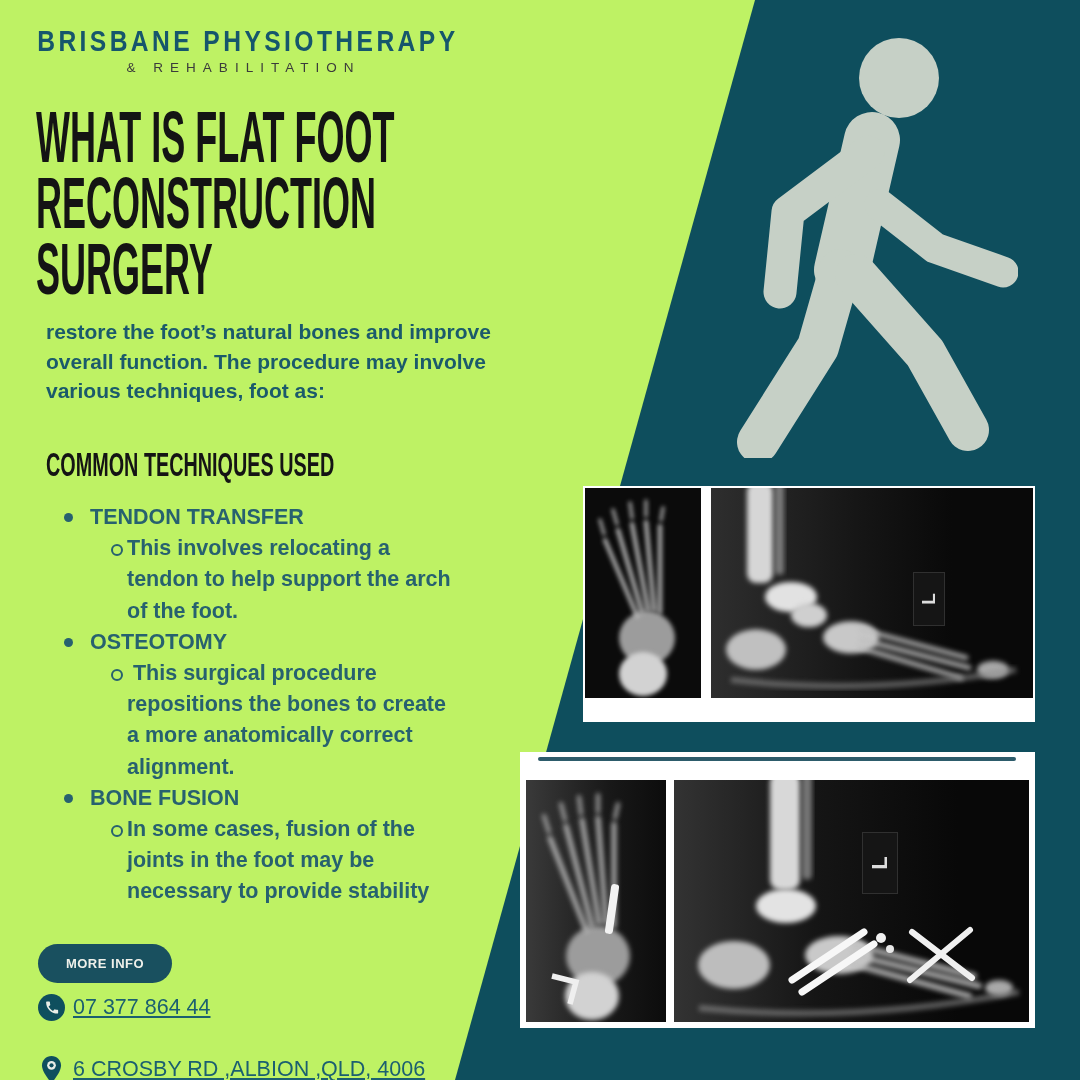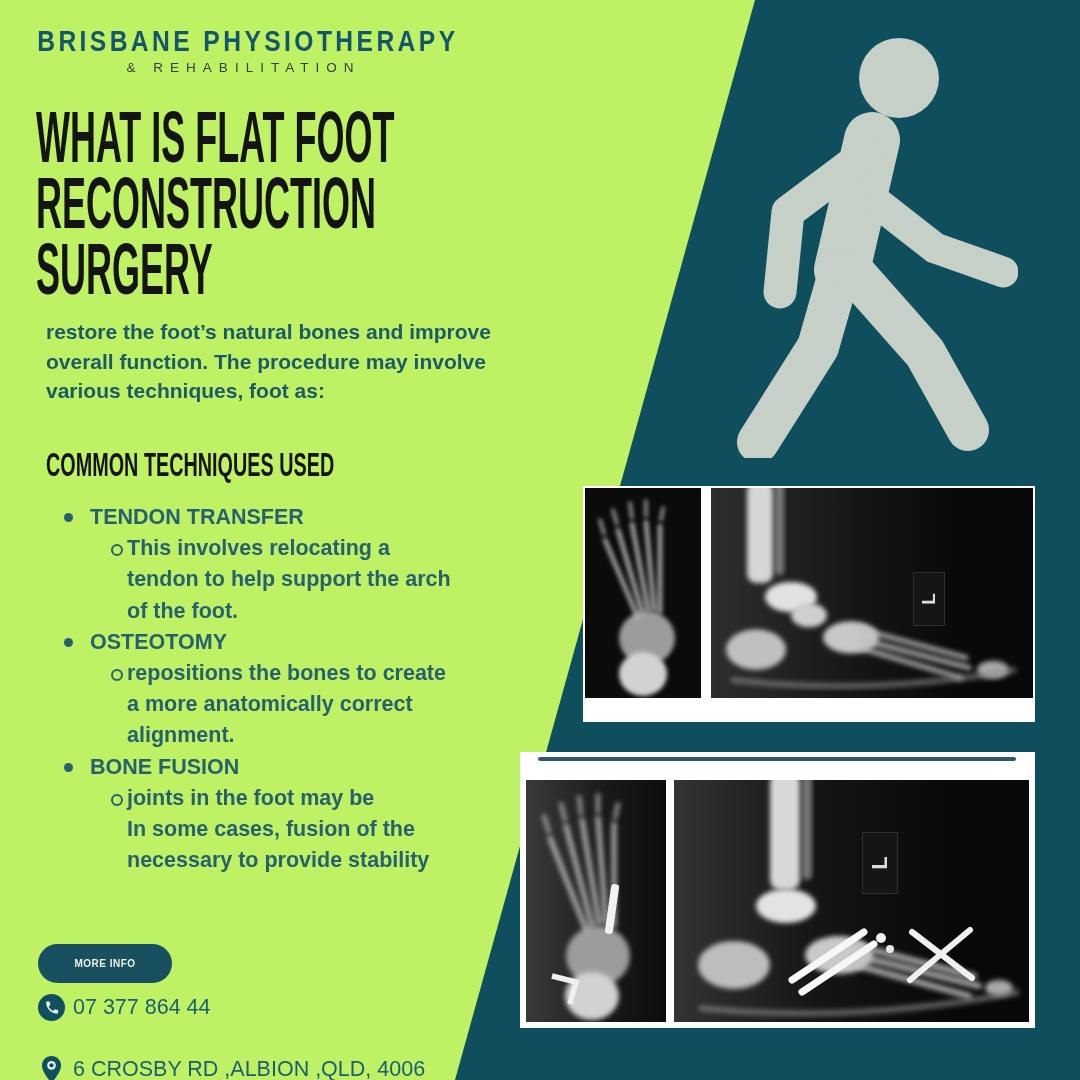--- a/index.html
+++ b/index.html
@@ -38,25 +38,25 @@
   .tech-name{position:relative;display:block;}
   .tech-name::before{content:"";position:absolute;left:-26px;top:11px;width:9px;height:9px;
     border-radius:50%;background:#27616f;}
   .tech-detail{position:relative;margin-left:23px;padding-left:14px;}
   .tech-detail::before{content:"";position:absolute;left:-2px;top:11px;width:8px;height:8px;
     border-radius:50%;border:2.5px solid #27616f;background:transparent;}
   .tech-detail-line{display:block;white-space:pre-wrap;}
   
   .more-info{position:absolute;left:38px;top:944px;width:134px;height:39px;
     border:none;border-radius:20px;background:#19505f;color:#eef0ea;
-    font-family:"Liberation Sans",sans-serif;font-weight:700;font-size:10px;
+    font-family:"Liberation Sans",sans-serif;font-weight:700;font-size:13px;
     letter-spacing:.5px;cursor:pointer;}
   
   .contact-row{position:absolute;left:38px;display:flex;align-items:center;gap:8px;
-    color:#1b5f70;font-size:21.5px;}
+    color:#1b5f70;font-size:21.5px;text-decoration:underline;}
   .contact-row.phone{top:994px;}
   .contact-row.addr{top:1020px;margin-top:36px;}
   .cicon{width:27px;height:27px;flex:0 0 27px;display:flex;align-items:center;justify-content:center;}
   
   .xray{position:absolute;background:#ffffff;}
   .xray1{left:583px;top:486px;width:452px;height:236px;}
   .xray2{left:520px;top:752px;width:515px;height:276px;}
   .sub{position:absolute;overflow:hidden;background:#0b0b0b;}
   .x1a{left:2px;top:2px;width:116px;height:210px;}
   .x1b{left:128px;top:2px;width:322px;height:210px;
@@ -119,31 +119,32 @@
       <div class="tech-detail">
         <span class="tech-detail-line">This involves relocating a</span>
         <span class="tech-detail-line">tendon to help support the arch</span>
         <span class="tech-detail-line">of the foot.</span>
       </div>
     </div>
 
     <div class="tech-item">
       <span class="tech-name">OSTEOTOMY</span>
       <div class="tech-detail">
+        <span class="tech-detail-line"> This surgical procedure</span>
         <span class="tech-detail-line">repositions the bones to create</span>
         <span class="tech-detail-line">a more anatomically correct</span>
         <span class="tech-detail-line">alignment.</span>
       </div>
     </div>
 
     <div class="tech-item">
       <span class="tech-name">BONE FUSION</span>
       <div class="tech-detail">
+        <span class="tech-detail-line">In some cases, fusion of the</span>
         <span class="tech-detail-line">joints in the foot may be</span>
-        <span class="tech-detail-line">In some cases, fusion of the</span>
         <span class="tech-detail-line">necessary to provide stability</span>
       </div>
     </div>
 
   </div>
 
   <div class="xray xray1">
     <div class="sub x1a">
       <svg viewBox="0 0 116 210" preserveAspectRatio="none">
         <defs>

